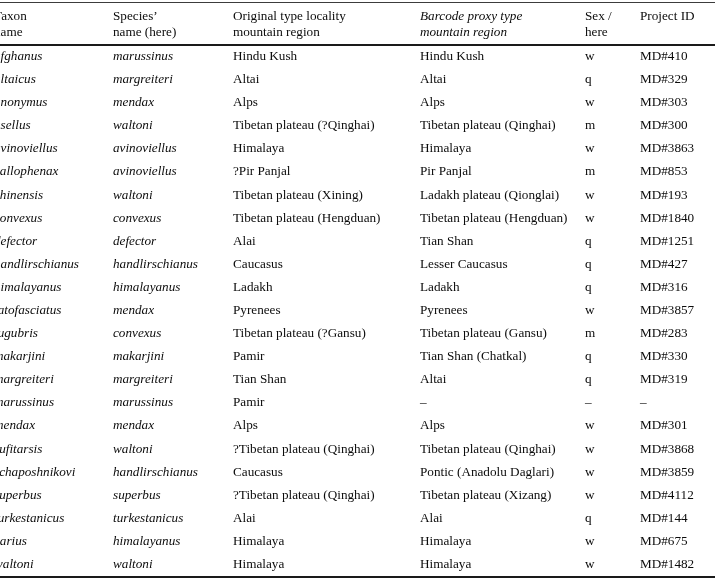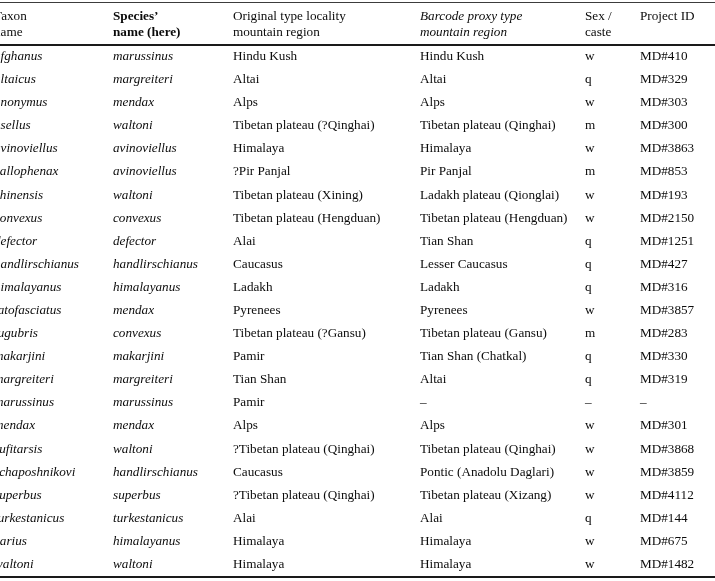--- a/index.html
+++ b/index.html
@@ -73,21 +73,21 @@
 
   
   .col-taxon  { font-style: italic; position: relative; left: -6px; }
   .col-species{ font-style: italic; }
   .col-orig   { }
   .col-proxy  { }
   .col-sex    { }
   .col-pid    { }
 
   thead th.h-taxon   { position: relative; left: -6px; }
-  thead th.h-species { padding-left: 0px; font-weight: bold; }
+  thead th.h-species { padding-left: 0px; }
   thead th.h-orig    { padding-left: 0px; }
   thead th.h-proxy   { padding-left: 0px; font-style: italic; }
   thead th.h-sex     { padding-left: 0px; }
   thead th.h-pid     { padding-left: 0px; }
 
   tbody tr td:nth-child(2) { padding-left: 0px; }
   tbody tr td:nth-child(3) { padding-left: 0px; }
   tbody tr td:nth-child(4) { padding-left: 0px; }
   tbody tr td:nth-child(5) { padding-left: 0px; }
   tbody tr td:nth-child(6) { padding-left: 0px; }
@@ -123,21 +123,21 @@
         <th class="h-orig">
           <span class="hl1">Original type locality</span>
           <span class="hl2">mountain region</span>
         </th>
         <th class="h-proxy">
           <span class="hl1">Barcode proxy type</span>
           <span class="hl2">mountain region</span>
         </th>
         <th class="h-sex">
           <span class="hl1">Sex /</span>
-          <span class="hl2">caste</span>
+          <span class="hl2">here</span>
         </th>
         <th class="h-pid">
           <span class="hl1">Project ID</span>
           <span class="hl2"></span>
         </th>
       </tr>
     </thead>
     <tbody id="tbody">
         <tr>
           <td class="col-taxon">afghanus</td>
@@ -194,21 +194,21 @@
           <td class="col-proxy">Ladakh plateau (Qionglai)</td>
           <td class="col-sex">w</td>
           <td class="col-pid">MD#193</td>
         </tr>
         <tr>
           <td class="col-taxon">convexus</td>
           <td class="col-species">convexus</td>
           <td class="col-orig">Tibetan plateau (Hengduan)</td>
           <td class="col-proxy">Tibetan plateau (Hengduan)</td>
           <td class="col-sex">w</td>
-          <td class="col-pid">MD#2150</td>
+          <td class="col-pid">MD#1840</td>
         </tr>
         <tr>
           <td class="col-taxon">defector</td>
           <td class="col-species">defector</td>
           <td class="col-orig">Alai</td>
           <td class="col-proxy">Tian Shan</td>
           <td class="col-sex">q</td>
           <td class="col-pid">MD#1251</td>
         </tr>
         <tr>

